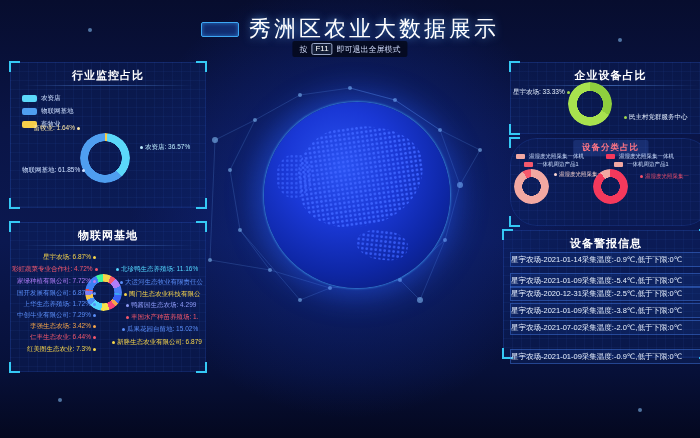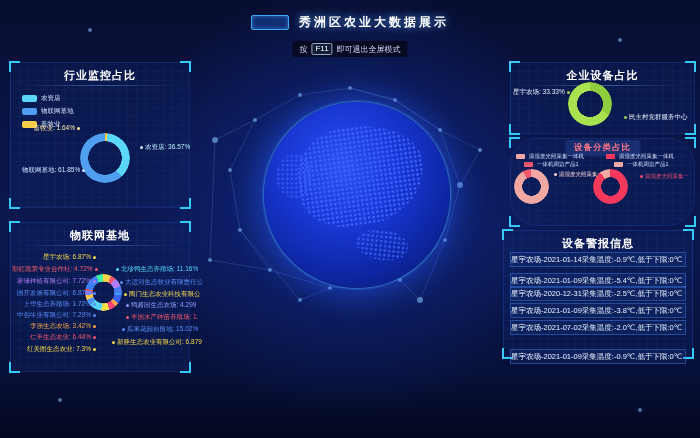--- a/index.html
+++ b/index.html
@@ -5,21 +5,21 @@
   html,body{margin:0;padding:0;background:#04081f;}
   #root{position:relative;width:700px;height:438px;overflow:hidden;
     font-family:"Liberation Sans","DejaVu Sans",sans-serif;
     background:
       radial-gradient(circle at 50% 45%, rgba(35,80,230,.55) 0%, rgba(20,50,170,.30) 26%, rgba(8,20,80,.0) 52%),
       linear-gradient(180deg,#070d2e 0%, #0a1547 30%, #0b1850 55%, #071038 85%, #04081f 100%);
     color:#dfe9ff;}
   .panel{position:absolute;background:rgba(13,34,96,.42);
     background-image:linear-gradient(rgba(80,130,255,.055) 1px,transparent 1px),
                      linear-gradient(90deg,rgba(80,130,255,.055) 1px,transparent 1px);
-    background-size:9px 9px;box-shadow:0 0 0 1px rgba(50,100,220,.18) inset;}
+    background-size:9px 9px;box-shadow:0 0 0 1px rgba(50,100,220,.18) inset;padding-left:16px;}
   .corner{position:absolute;width:9px;height:9px;}
   .c-tl{left:-1px;top:-1px;border-left:2px solid #35c9f5;border-top:2px solid #35c9f5;}
   .c-tr{right:-1px;top:-1px;border-right:2px solid #35c9f5;border-top:2px solid #35c9f5;}
   .c-bl{left:-1px;bottom:-1px;border-left:2px solid #35c9f5;border-bottom:2px solid #35c9f5;}
   .c-br{right:-1px;bottom:-1px;border-right:2px solid #35c9f5;border-bottom:2px solid #35c9f5;}
   .ptitle{position:absolute;left:0;right:0;top:6px;text-align:center;
     font-size:11px;font-weight:bold;color:#ffffff;letter-spacing:1px;}
   .pdivider{position:absolute;left:6%;right:6%;top:23px;height:1px;
     background:linear-gradient(90deg,transparent,rgba(100,160,255,.5),transparent);}
   .donut{position:absolute;border-radius:50%;}
@@ -36,21 +36,21 @@
     background:radial-gradient(circle at 42% 35%, #2b53f2 0%, #1a38d6 35%, #0e27a6 65%, #0a1d7e 85%, #081a66 100%);
     box-shadow:0 0 30px 8px rgba(40,90,255,.45), 0 0 2px 1px rgba(90,220,255,.55);}
   .blob{position:absolute;background-image:radial-gradient(circle,#3d63ff 1.1px,transparent 1.5px);background-size:4.5px 4.5px;opacity:.95;}
   #blob-asia{left:34px;top:24px;width:126px;height:100px;border-radius:42% 58% 55% 45%/50% 45% 60% 40%;transform:rotate(-8deg);}
   #blob-sea{left:92px;top:128px;width:52px;height:30px;border-radius:50% 50% 45% 55%;transform:rotate(6deg);opacity:.8;}
   #blob-eur{left:12px;top:52px;width:36px;height:44px;border-radius:55% 45% 50% 50%;opacity:.7;}
   #net{position:absolute;left:0;top:0;pointer-events:none;}
   #header{position:absolute;left:0;top:14px;width:100%;display:flex;justify-content:center;align-items:center;gap:10px;}
   #logo{width:36px;height:13px;border:1px solid #3da8f5;border-radius:2px;background:rgba(25,70,160,.55);
     box-shadow:0 0 4px rgba(60,160,255,.6) inset;}
-  #title{font-size:12px;font-weight:bold;color:#ffffff;letter-spacing:3px;text-shadow:0 0 9px rgba(90,170,255,.85);}
+  #title{font-size:22px;font-weight:normal;color:#ffffff;letter-spacing:3px;text-shadow:0 0 9px rgba(90,170,255,.85);}
   #tip{position:absolute;left:50%;top:41px;transform:translateX(-50%);display:flex;align-items:center;gap:4px;
     background:rgba(4,8,22,.78);padding:2px 7px;border-radius:2px;font-size:8px;color:#cdd7f5;}
   #tip .key{border:1px solid #9aa7c7;border-radius:2px;padding:0 3px;line-height:10px;background:#131d36;color:#fff;font-size:8px;}
   .pill-title{position:absolute;left:50%;top:2px;transform:translateX(-50%);
     background:rgba(90,140,255,.18);border-radius:2px;padding:2px 9px;
     font-size:8.5px;font-weight:bold;color:#ff7585;letter-spacing:1px;white-space:nowrap;}
   .callout{position:absolute;font-size:5.5px;white-space:nowrap;}
 </style>
 </head>
 <body>

